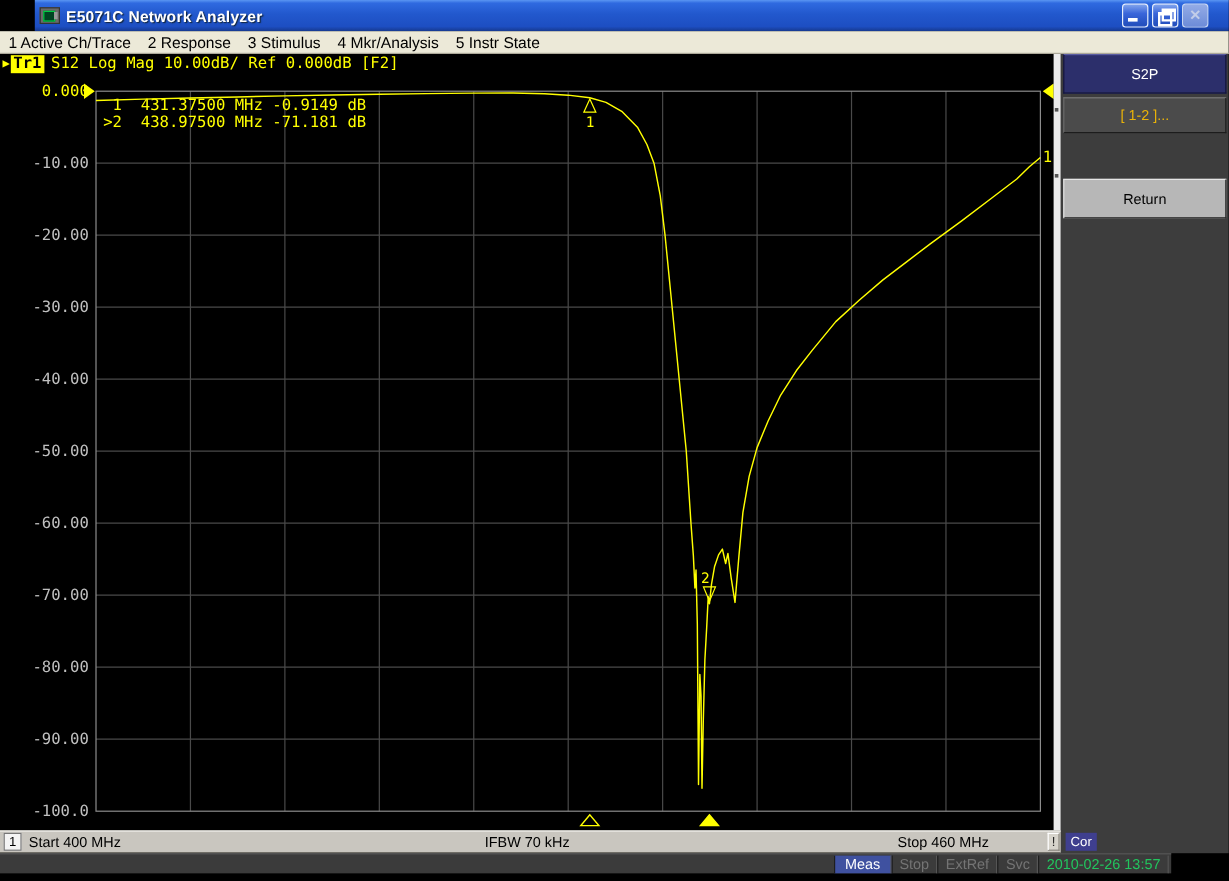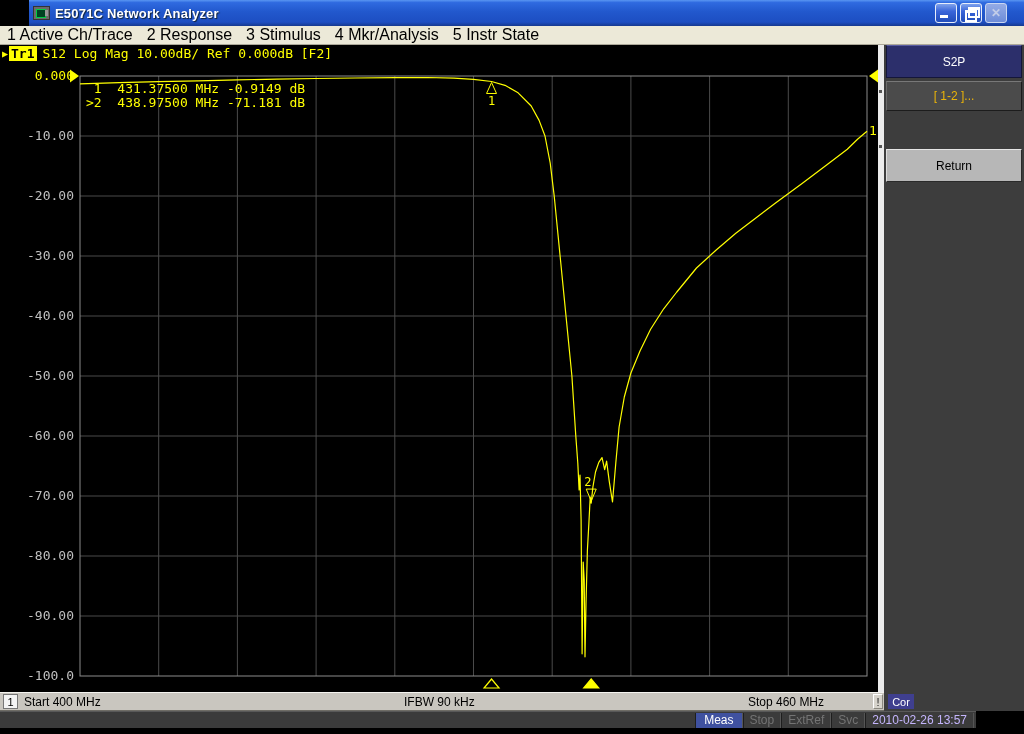--- a/index.html
+++ b/index.html
@@ -29,21 +29,21 @@
   #btn-restore::after { content:""; position:absolute; left:4px; top:6px; width:8px; height:7px;
     border:2px solid #fff; border-top-width:3px; }
   #btn-restore::before { content:""; position:absolute; left:7px; top:3px; width:8px; height:6px;
     border:2px solid #fff; border-top-width:3px; }
   #btn-close::after { content:"✕"; position:absolute; left:0; top:2px; width:100%;
     text-align:center; font-size:12px; font-weight:bold; color:#c2cde8; }
 
   
   #menubar { position:absolute; left:0; top:26px; width:1024px; height:19px;
     background:#ece9d8; border-bottom:1px solid #aca899; display:flex; align-items:center;
-    font-size:16px; color:#000; }
+    font-size:13px; color:#000; }
   .menu-item { padding:1px 7px; }
   .menu-item:first-child { margin-left:0; }
 
   
   #screen { position:absolute; left:0; top:45px; width:884px; height:647px; background:#000; }
   #trace-bar { position:absolute; left:2px; top:0; height:17px; display:flex; align-items:center;
     font-family:"DejaVu Sans Mono", monospace; font-size:13px; white-space:pre; }
   #trace-arrow { color:#ff0; font-size:10px; margin-right:1px; }
   #trace-badge { background:#ff0; color:#000; padding:0 2px; font-weight:bold; }
   #trace-text { color:#ff0; margin-left:6px; }
@@ -80,21 +80,21 @@
     border:1px solid #8a887f; border-top-color:#fff; border-left-color:#fff; color:#222;
     font-size:11px; display:flex; align-items:center; justify-content:center; }
 
   
   #instbar { position:absolute; left:0; top:711px; width:976px; height:17px; background:#3b3b3b;
     border-top:1px solid #595959; display:flex; align-items:center; justify-content:flex-end;
     font-size:12px; }
   .inst-cell { height:15px; display:flex; align-items:center; padding:0 6px;
     border-left:1px solid #1e1e1e; border-right:1px solid #555; color:#747474; }
   #meas-cell { background:#3f51a0; color:#fff; padding:0 8px; }
-  #datetime-cell { color:#c4b5fd; padding:0 6px; margin-right:2px; }
+  #datetime-cell { color:#22c55e; padding:0 6px; margin-right:2px; }
   #bottom-strip { position:absolute; left:0; top:728px; width:1024px; height:6px; background:#000; }
 </style>
 </head>
 <body>
 
 <div id="window">
 
   <div id="titlebar">
     <div id="app-icon"></div>
     <div id="title-text">E5071C Network Analyzer</div>
@@ -178,21 +178,21 @@
 
   <div id="sidebar">
     <div id="softkey-title">S2P</div>
     <div class="softkey" id="softkey-12">[ 1-2 ]...</div>
     <div class="softkey" id="softkey-return">Return</div>
   </div>
 
   <div id="statusbar">
     <div id="chan-box">1</div>
     <span id="start-label">Start 400 MHz</span>
-    <span id="ifbw-label">IFBW 90 kHz</span>
+    <span id="ifbw-label">IFBW 70 kHz</span>
     <span id="stop-label">Stop 460 MHz</span>
     <span id="cor-badge">Cor</span>
     <span id="alert-badge">!</span>
   </div>
 
   <div id="instbar">
     <span class="inst-cell" id="meas-cell">Meas</span>
     <span class="inst-cell">Stop</span>
     <span class="inst-cell">ExtRef</span>
     <span class="inst-cell">Svc</span>

